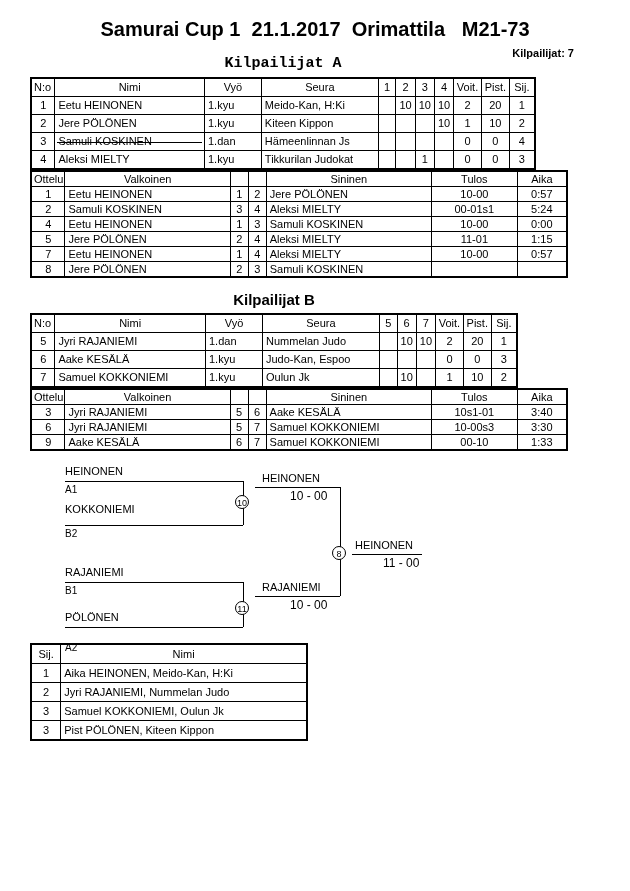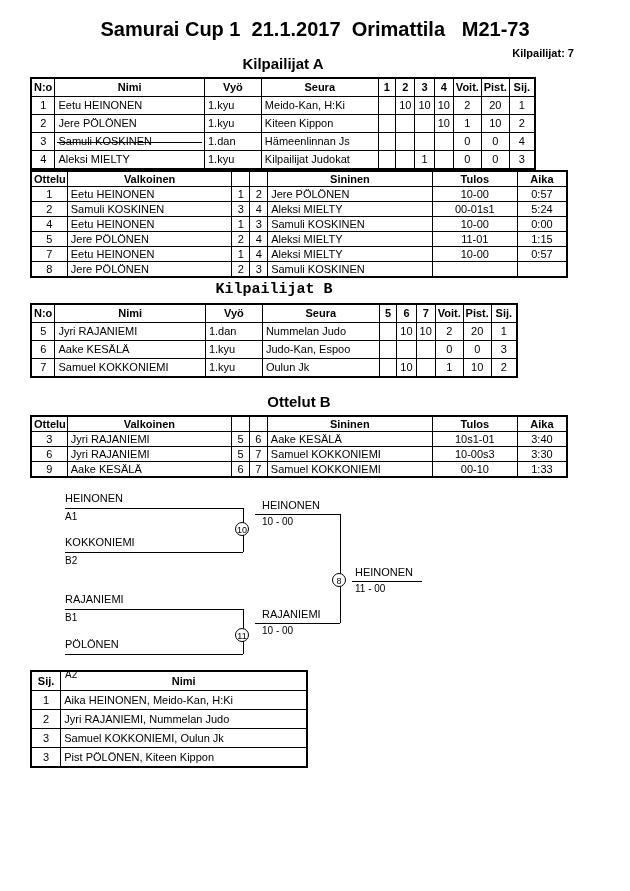--- a/index.html
+++ b/index.html
@@ -13,47 +13,47 @@
     padding-top: 18px; text-align: center;
     font-size: 20px; font-weight: bold; white-space: pre;
   }
   .competitors {
     position: absolute; top: 47px; right: 56px;
     font-size: 11px; font-weight: bold;
   }
   .content { padding-left: 30px; }
   .sec { }
   .sec-head { font-size: 15px; font-weight: bold; text-align: center; }
-  .sec-a    { width: 506px; } .sec-a    .sec-head { margin: 14px 0 5px; }
+  .sec-a    { width: 506px; } .sec-a    .sec-head { margin: 14px 0 5px; font-family: Liberation Mono, monospace; }
   .sec-oa   { width: 538px; } .sec-oa   .sec-head { margin: 24px 0 5px; }
-  .sec-b    { width: 488px; } .sec-b    .sec-head { margin: 3px 0 5px; font-family: Liberation Mono, monospace; }
+  .sec-b    { width: 488px; } .sec-b    .sec-head { margin: 13px 0 5px; }
   .sec-ob   { width: 538px; } .sec-ob   .sec-head { margin: 15px 0 5px; }
   .sec-t    { width: 278px; } .sec-t    .sec-head { margin: 4px 0 4px; }
 
   table.res { border-collapse: collapse; table-layout: fixed; border: 2px solid #000; }
   .res th, .res td {
     border: 1px solid #000; font-size: 11px; padding: 0 3px;
     overflow: hidden; white-space: nowrap;
   }
-  .res th { font-weight: bold; text-align: center; padding: 0 1px; }
+  .res th { font-weight: normal; text-align: center; padding: 0 1px; }
   .res th.lft { text-align: left; padding-left: 2px; }
   .res td.c { text-align: center; }
   .kt th, .kt td { height: 18px; line-height: 17px; }
   .ot th, .ot td { height: 15px; line-height: 14px; }
   .tt th, .tt td { height: 19px; line-height: 18px; }
   td.strike-cell { position: relative; }
   td.strike-cell::after {
     content: ""; position: absolute; left: 2px; right: 2px; top: 50%;
     border-top: 1px solid #000;
   }
 
   .bracket { position: relative; margin: 10px 0 0 32px; width: 420px; height: 182px; }
   .b-name  { position: absolute; font-size: 11px; white-space: nowrap; }
   .b-seed  { position: absolute; font-size: 10px; }
-  .b-score { position: absolute; font-size: 10px; }
+  .b-score { position: absolute; font-size: 12px; margin-left: 28px; }
   .b-hline { position: absolute; height: 0; border-top: 1px solid #000; }
   .b-vline { position: absolute; width: 0; border-left: 1px solid #000; }
   .b-circle {
     position: absolute; width: 14px; height: 14px; border: 1px solid #000;
     border-radius: 50%; font-size: 9px; line-height: 14px; text-align: center;
     background: #fff;
   }
 </style>
 </head>
 <body>
@@ -133,21 +133,21 @@
             <td class="c"></td>
             <td class="c"></td>
             <td class="c">0</td>
             <td class="c">0</td>
             <td class="c">4</td>
           </tr>
           <tr>
             <td class="c">4</td>
             <td>Aleksi MIELTY</td>
             <td>1.kyu</td>
-            <td>Kilpailijat Judokat</td>
+            <td>Tikkurilan Judokat</td>
             <td class="c"></td>
             <td class="c"></td>
             <td class="c">1</td>
             <td class="c"></td>
             <td class="c">0</td>
             <td class="c">0</td>
             <td class="c">3</td>
           </tr>
         </tbody>
       </table>
@@ -298,21 +298,20 @@
             <td class="c"></td>
             <td class="c">1</td>
             <td class="c">10</td>
             <td class="c">2</td>
           </tr>
         </tbody>
       </table>
     </div>
 
     <div class="sec sec-ob">
-      <div class="sec-head">Ottelut B</div>
       <table class="res ot">
         <colgroup>
           <col style="width:34px">
             <col style="width:166px">
             <col style="width:18px">
             <col style="width:18px">
           <col style="width:166px">
             <col style="width:86px">
             <col style="width:50px">
         </colgroup>
@@ -357,21 +356,21 @@
           </tr>
         </tbody>
       </table>
     </div>
 
     <div class="bracket">
 
       <div class="b-name" style="left:3px;top:4px">HEINONEN</div>
       <div class="b-hline" style="left:3px;top:20px;width:178px"></div>
       <div class="b-seed" style="left:3px;top:23px">A1</div>
-      <div class="b-name" style="left:3px;top:48px">KOKKONIEMI</div>
+      <div class="b-name" style="left:3px;top:42px">KOKKONIEMI</div>
       <div class="b-hline" style="left:3px;top:64px;width:178px"></div>
       <div class="b-seed" style="left:3px;top:67px">B2</div>
       <div class="b-vline" style="left:181px;top:20px;height:44px"></div>
       <div class="b-circle" style="left:173px;top:34px">10</div>
       <div class="b-name" style="left:200px;top:11px">HEINONEN</div>
       <div class="b-hline" style="left:193px;top:26px;width:85px"></div>
       <div class="b-score" style="left:200px;top:28px">10 - 00</div>
 
       <div class="b-name" style="left:3px;top:105px">RAJANIEMI</div>
       <div class="b-hline" style="left:3px;top:121px;width:178px"></div>

